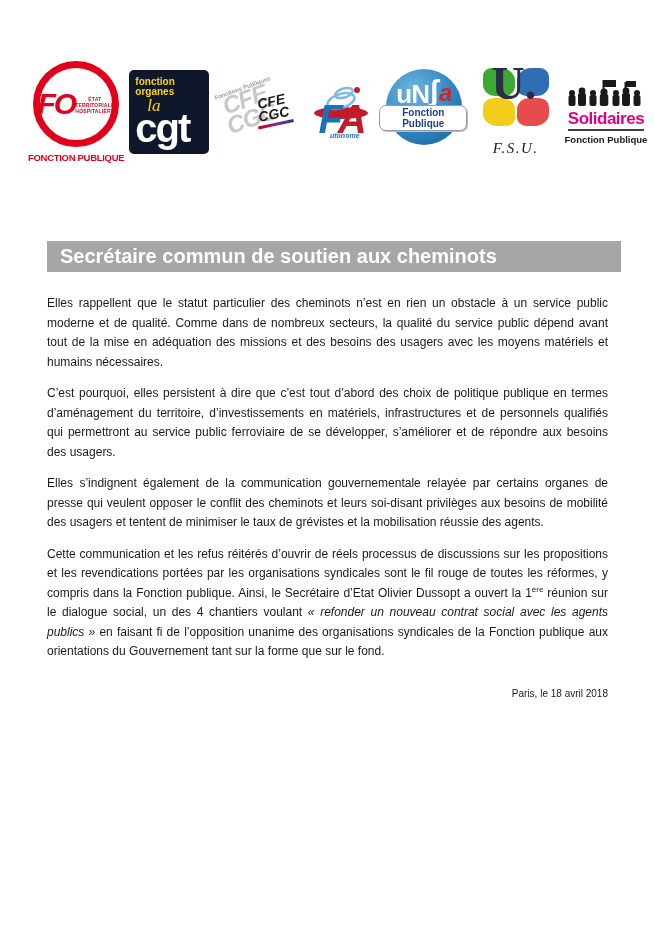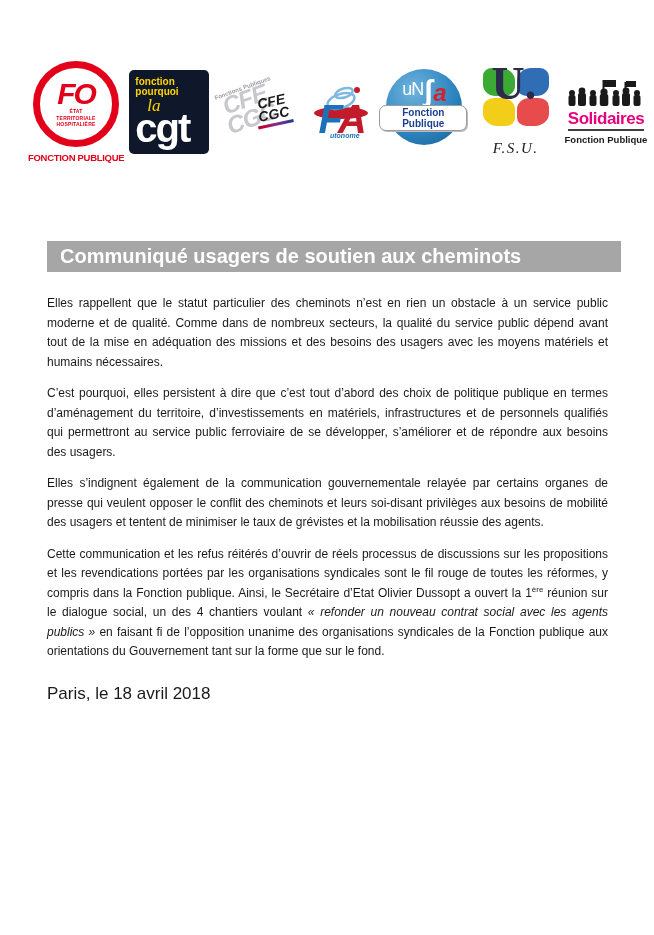--- a/index.html
+++ b/index.html
@@ -11,21 +11,21 @@
   
   .logos-row{
     position:absolute;top:60px;left:28px;width:622px;height:104px;
     display:flex;justify-content:space-between;align-items:center;
   }
   .logo{flex:0 0 auto;text-align:center;}
 
   
   .fo{width:96px;}
   .fo-circle{width:72px;height:72px;border:7px solid #e2001a;border-radius:50%;
-    margin:0 auto;display:flex;flex-direction:column;align-items:center;justify-content:center;background:#fff;}
+    margin:0 auto;display:flex;align-items:center;justify-content:center;background:#fff;}
   .fo-acronym{font-size:30px;font-weight:bold;font-style:italic;color:#e2001a;line-height:.85;letter-spacing:-2px;}
   .fo-small{font-size:5px;font-weight:bold;color:#e2001a;line-height:1.25;margin-top:2px;letter-spacing:.2px;}
   .fo-caption{font-size:9.5px;font-weight:bold;color:#e2001a;margin-top:5px;letter-spacing:-.3px;white-space:nowrap;}
 
   
   .cgt-box{width:80px;height:84px;background:#0f172a;border-radius:5px;box-sizing:border-box;
     padding:7px 5px 0 6px;text-align:left;overflow:hidden;}
   .cgt-top{font-size:10px;font-weight:bold;color:#ffd500;line-height:1.02;}
   .cgt-la{font-family:Liberation Serif, serif;font-style:italic;font-size:17px;color:#ffd500;line-height:.75;margin:3px 0 0 12px;}
   .cgt-acronym{color:#fff;font-size:40px;font-weight:bold;line-height:.72;letter-spacing:-2px;margin-top:1px;}
@@ -46,21 +46,21 @@
   .fa-letters{margin-top:-25px;font-size:40px;font-weight:bold;font-style:italic;line-height:1;letter-spacing:-3px;position:relative;}
   .fa-f{color:#1d71b8;}
   .fa-a{color:#c21b2c;}
   .fa-sub{font-size:7px;font-style:italic;font-weight:bold;color:#1d71b8;margin:-7px 0 0 22px;text-align:left;}
 
   
   .unsa{width:90px;height:86px;position:relative;}
   .unsa-circle{width:76px;height:76px;border-radius:50%;margin:0 auto;
     background:radial-gradient(circle at 35% 28%,#6fb3dd 0%,#2e86c1 55%,#155e8f 100%);
     display:flex;align-items:flex-start;justify-content:center;padding-top:10px;box-sizing:border-box;}
-  .unsa-un{color:#fff;font-weight:normal;font-size:18px;letter-spacing:-1px;}
+  .unsa-un{color:#fff;font-weight:bold;font-size:26px;letter-spacing:-1px;}
   .unsa-s{color:#fff;font-weight:bold;font-size:30px;line-height:.8;}
   .unsa-a{color:#d2232a;font-weight:bold;font-style:italic;font-size:24px;}
   .unsa-banner{position:absolute;left:0px;right:2px;bottom:24px;background:#fff;
     border:1px solid #9a9aa2;border-radius:7px;font-size:10px;font-weight:bold;color:#1b3f8f;
     text-align:center;padding:1px 0;box-shadow:1px 1px 0 #bbb;}
 
   
   .fsu{width:82px;}
   .fsu-grid{width:66px;height:58px;margin:0 auto;position:relative;
     display:grid;grid-template-columns:1fr 1fr;grid-template-rows:1fr 1fr;gap:2px;}
@@ -88,21 +88,21 @@
   }
 
   
   .body-col{
     position:absolute;top:294px;left:47px;width:561px;
     font-size:12px;line-height:19.5px;text-align:justify;color:#1a1a1a;
   }
   .body-col p{margin:0 0 12px 0;}
   .body-col sup{font-size:8px;line-height:0;}
   .body-col em{font-style:italic;}
-  .date-line{text-align:left;margin-top:22px;font-size:17px;}
+  .date-line{text-align:right;margin-top:22px;font-size:10px;}
 </style>
 </head>
 <body>
 
 <div class="logos-row">
 
   <div class="logo fo">
     <div class="fo-circle">
       <div class="fo-acronym">FO</div>
       <div class="fo-small">
@@ -111,21 +111,21 @@
         <div>HOSPITALIÈRE</div>
       </div>
     </div>
     <div class="fo-caption">FONCTION PUBLIQUE</div>
   </div>
 
   <div class="logo">
     <div class="cgt-box">
       <div class="cgt-top">
         <div>fonction</div>
-        <div>pourquoi</div>
+        <div>organes</div>
       </div>
       <div class="cgt-la">la</div>
       <div class="cgt-acronym">cgt</div>
     </div>
   </div>
 
   <div class="logo cfe">
     <div class="cfe-label">Fonctions Publiques</div>
     <div class="cfe-bg">
       <div>CFE</div>
@@ -196,21 +196,21 @@
           <rect x="67.5" y="15" width="7" height="11" rx="2"></rect>
       </g>
     </svg>
     <div><span class="sol-name">Solidaires</span></div>
     <div class="sol-caption">Fonction Publique</div>
   </div>
 
 </div>
 
 <div class="title-banner">
-  <span>Communiqué usagers de soutien aux cheminots</span>
+  <span>Secrétaire commun de soutien aux cheminots</span>
 </div>
 
 <div class="body-col">
   <div>
       <p><span>Elles rappellent que le statut particulier des cheminots n’est en rien un obstacle à un service public moderne et de qualité. Comme dans de nombreux secteurs, la qualité du service public dépend avant tout de la mise en adéquation des missions et des besoins des usagers avec les moyens matériels et humains nécessaires.</span></p>
       <p><span>C’est pourquoi, elles persistent à dire que c’est tout d’abord des choix de politique publique en termes d’aménagement du territoire, d’investissements en matériels, infrastructures et de personnels qualifiés qui permettront au service public ferroviaire de se développer, s’améliorer et de répondre aux besoins des usagers.</span></p>
       <p><span>Elles s’indignent également de la communication gouvernementale relayée par certains organes de presse qui veulent opposer le conflit des cheminots et leurs soi-disant privilèges aux besoins de mobilité des usagers et tentent de minimiser le taux de grévistes et la mobilisation réussie des agents.</span></p>
       <p><span>Cette communication et les refus réitérés d’ouvrir de réels processus de discussions sur les propositions et les revendications portées par les organisations syndicales sont le fil rouge de toutes les réformes, y compris dans la Fonction publique. Ainsi, le Secrétaire d’Etat Olivier Dussopt a ouvert la 1</span><sup>ère</sup><span> réunion sur le dialogue social, un des 4 chantiers voulant </span><em>« refonder un nouveau contrat social avec les agents publics »</em><span> en faisant fi de l’opposition unanime des organisations syndicales de la Fonction publique aux orientations du Gouvernement tant sur la forme que sur le fond.</span></p>
     </div>
   <div class="date-line">Paris, le 18 avril 2018</div>

